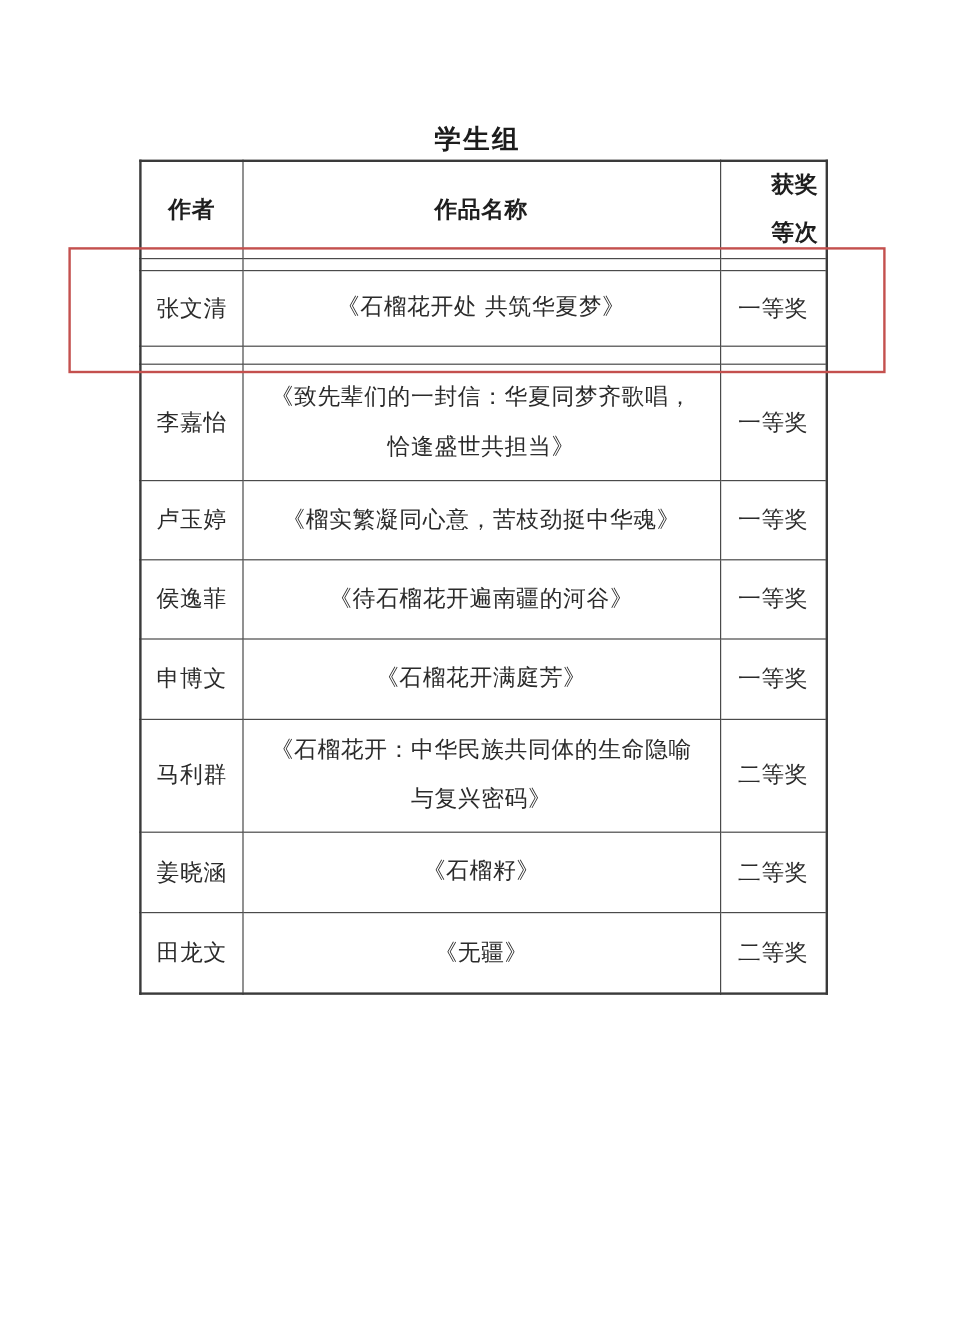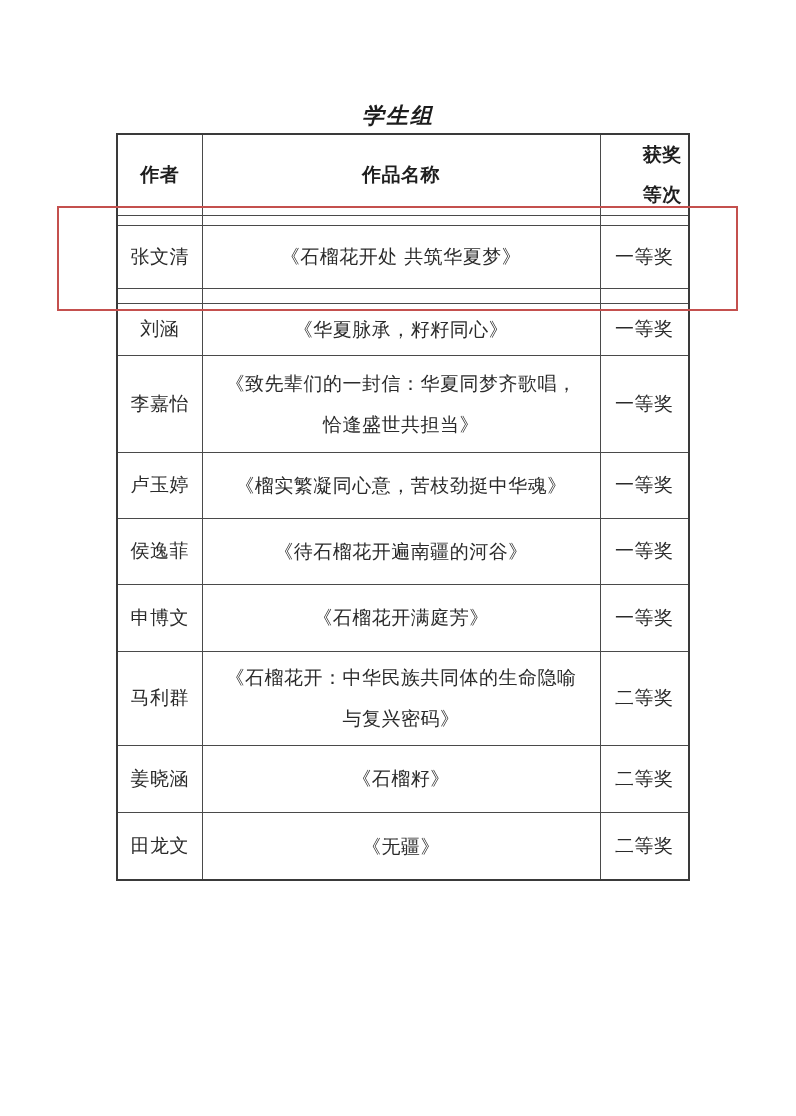--- a/index.html
+++ b/index.html
@@ -20,21 +20,20 @@
     position: absolute;
     top: 101px;
     left: 0;
     width: 100%;
     margin: 0;
     text-align: center;
     font-size: 22px;
     font-weight: bold;
     letter-spacing: 2px;
     color: #1c1c1c;
-    font-style: italic;
   }
   table.awards {
     position: absolute;
     left: 116px;
     top: 133px;
     width: 572px;
     border-collapse: collapse;
     table-layout: fixed;
     border: 2px solid #3a3a3a;
   }
@@ -109,25 +108,20 @@
         <td class="title-cell">《石榴花开处 共筑华夏梦》</td>
         <td>一等奖</td>
       </tr>
 
       <tr class="spacer-row" style="height:15px">
         <td></td>
         <td></td>
         <td></td>
       </tr>
 
-      <tr style="height:52px">
-        <td>刘涵</td>
-        <td class="title-cell">《华夏脉承，籽籽同心》</td>
-        <td>一等奖</td>
-      </tr>
 
       <tr style="height:97px">
         <td>李嘉怡</td>
         <td class="title-cell">《致先辈们的一封信：华夏同梦齐歌唱，
 恰逢盛世共担当》</td>
         <td>一等奖</td>
       </tr>
 
 
       <tr style="height:66px">

